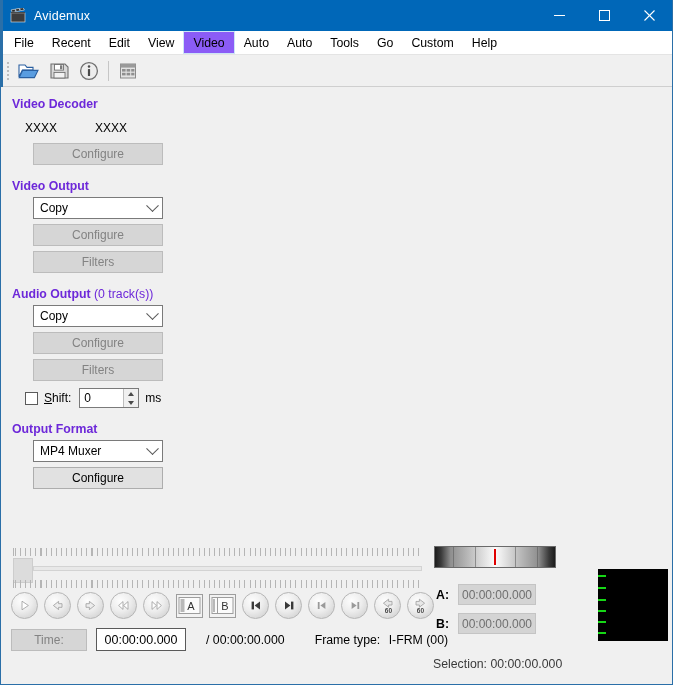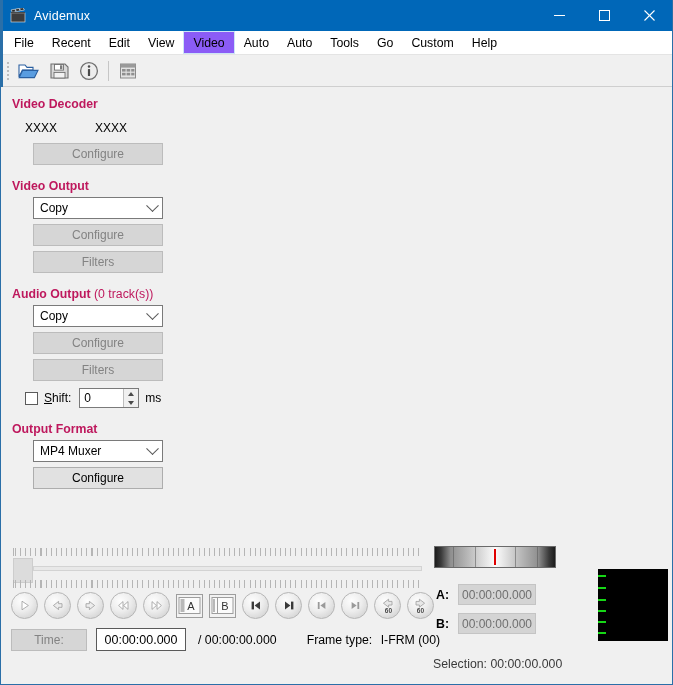--- a/index.html
+++ b/index.html
@@ -93,21 +93,21 @@
     display: flex; flex-direction: column;
     background: #f0f0f0;
     position: relative;
   }
   .left-panel {
     width: 178px;
     padding: 10px 0 0 11px;
     flex: none;
   }
   .section-title {
-    font-size: 12.3px; font-weight: bold; color: #be185d;
+    font-size: 12.3px; font-weight: bold; color: #6d28d9;
     margin: 0 0 4px 0;
   }
   .section-title .sub { font-weight: normal; }
   .section-block { margin-bottom: 14px; }
 
   .xxxx-row {
     display: flex;
     margin: 10px 0 8px 0;
     padding-left: 13px;
     font-size: 12px; color: #000;
@@ -230,21 +230,21 @@
     border: 1px solid #bcbcbc; background: #d6d6d6; color: #838383;
     display: flex; align-items: center; justify-content: center;
     font-size: 12px; margin-right: 9px;
   }
   .time-field {
     width: 90px; height: 23px;
     border: 1px solid #5a5a5a; background: #fff;
     display: flex; align-items: center; justify-content: center;
     font-size: 12.5px; color: #000;
   }
-  .time-total { margin-left: 12px; font-size: 12.3px; color: #000; }
+  .time-total { margin-left: 20px; font-size: 12.3px; color: #000; }
   .frametype { margin-left: 30px; font-size: 12.3px; color: #000; }
 
   
   .ab-panel { position: absolute; left: 432px; top: 0; width: 240px; height: 140px; }
   .navstrip {
     position: absolute; left: 1px; top: 2px;
     width: 122px; height: 22px;
     border: 1px solid #6a6a6a;
     background: linear-gradient(to right,
       #1c1c1c 0%, #3a3a3a 5%, #8f8f8f 13%, #a8a8a8 22%,

